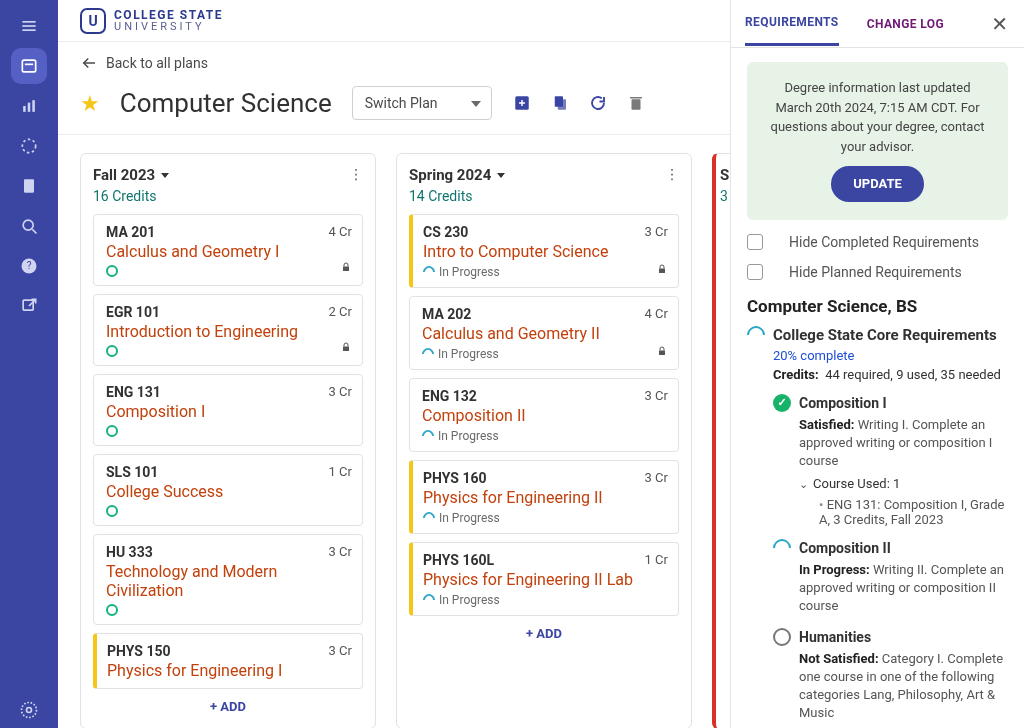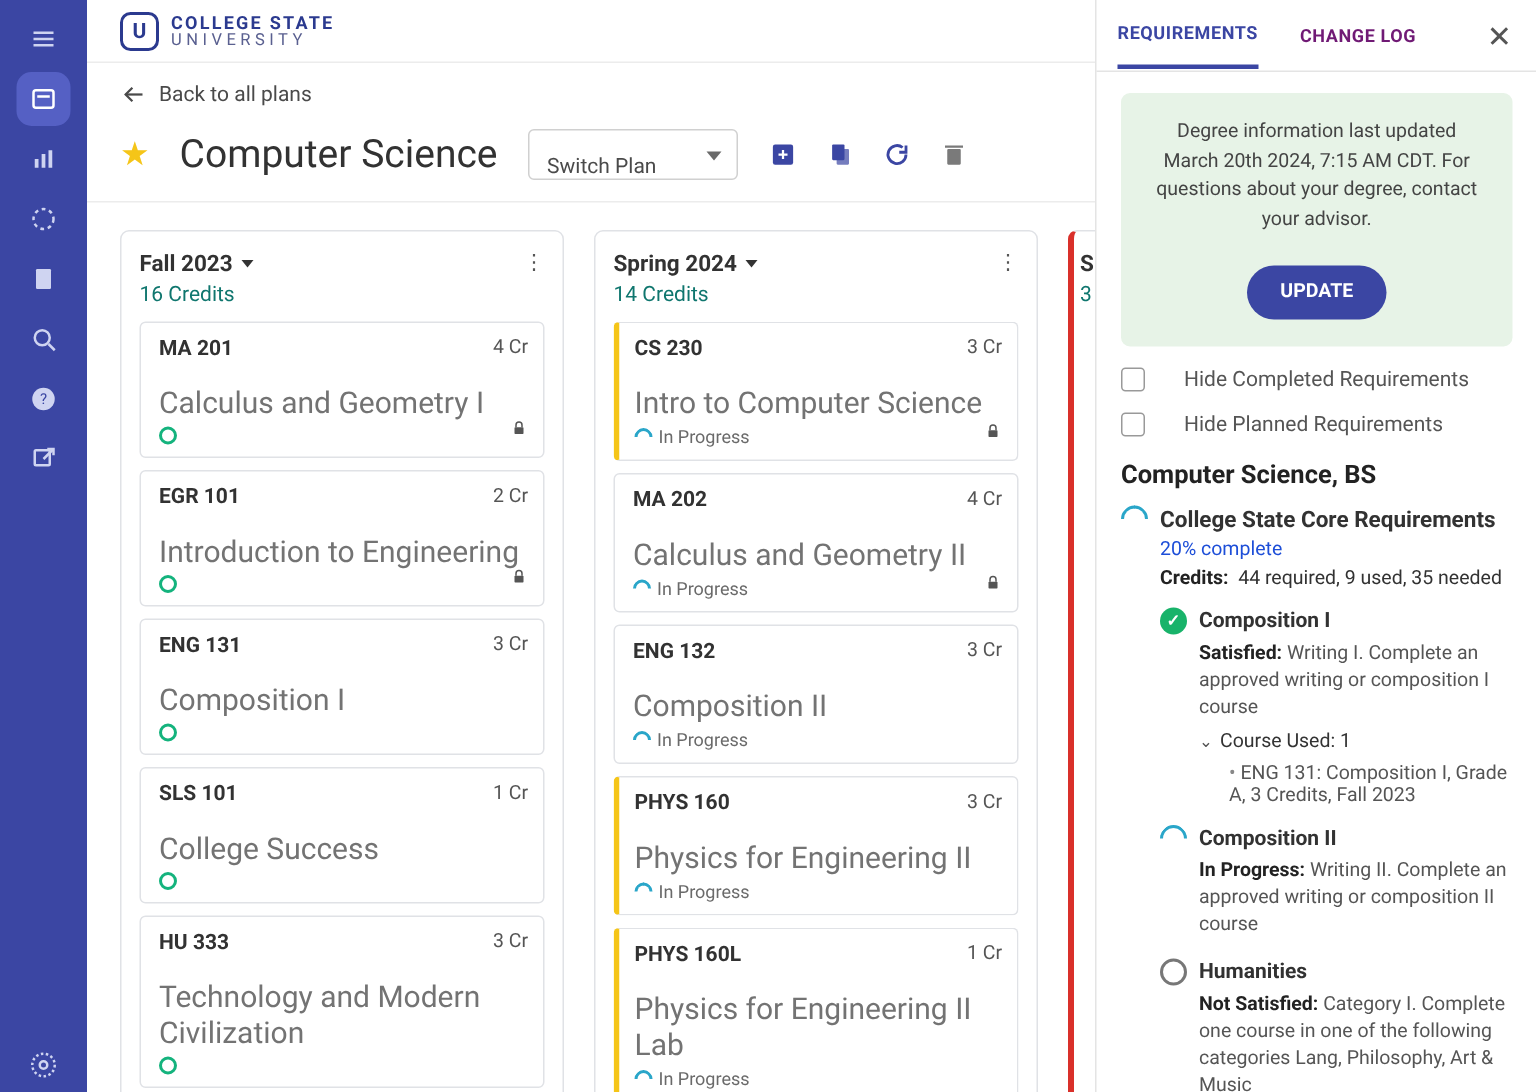--- a/index.html
+++ b/index.html
@@ -17,21 +17,21 @@
   .logo{display:flex;align-items:center;gap:8px;color:#2b3a8f;font-weight:600;}
   .logo-badge{width:26px;height:26px;border:2px solid #2b3a8f;border-radius:7px;display:flex;align-items:center;justify-content:center;font-size:14px;font-weight:700;color:#2b3a8f;}
   .logo-text{line-height:1;}
   .logo-text .l1{font-size:12px;letter-spacing:1.5px;font-weight:700;}
   .logo-text .l2{font-size:11px;letter-spacing:3px;font-weight:400;color:#5a6090;}
   .subhead{padding:12px 22px 0;}
   .back{display:flex;align-items:center;gap:8px;color:#4a4a4a;font-size:14px;cursor:pointer;margin-bottom:14px;}
   .titlebar{display:flex;align-items:center;gap:20px;padding:0 22px 14px;border-bottom:1px solid #ececec;}
   .star{color:#f5c518;font-size:22px;}
   .ptitle{font-size:26px;font-weight:400;}
-  .switch{border:1px solid #d0d0d0;border-radius:4px;height:34px;padding:0 28px 0 12px;display:flex;align-items:flex-end;font-size:14px;color:#4a4a4a;position:relative;min-width:140px;cursor:pointer;}
+  .switch{border:1px solid #d0d0d0;border-radius:4px;height:34px;padding:0 28px 0 12px;display:flex;align-items:center;font-size:14px;color:#4a4a4a;position:relative;min-width:140px;cursor:pointer;}
   .switch:after{content:"";position:absolute;right:10px;top:14px;border-left:5px solid transparent;border-right:5px solid transparent;border-top:6px solid #6a6a6a;}
   .tbtns{display:flex;gap:18px;color:#3b46a3;}
   .tbt{width:20px;height:20px;cursor:pointer;display:flex;align-items:center;justify-content:center;}
   .tbt.gray{color:#7a7a7a;}
   .infoline{height:32px;display:flex;align-items:center;justify-content:flex-end;padding:0 12px;border-bottom:1px solid #ececec;color:#6a6a6a;font-size:13px;gap:8px;}
   
   .board{flex:1;overflow:auto;padding:18px 22px;display:flex;flex-direction:column;gap:22px;}
   .row{display:flex;gap:20px;}
   .term{flex:0 0 296px;background:#fff;border:1px solid #e0e2e6;border-radius:6px;padding:12px 12px 10px;position:relative;}
   .term.smallcut{flex:0 0 24px;border-left:4px solid #d9302a;padding:12px 4px;overflow:hidden;}
@@ -39,35 +39,35 @@
   .term-title{font-weight:700;font-size:15px;display:flex;align-items:center;gap:4px;cursor:pointer;}
   .term-title .caret{border-left:4px solid transparent;border-right:4px solid transparent;border-top:5px solid #333;margin-left:2px;}
   .term-credits{color:#0f766e;font-size:14px;margin-top:4px;}
   .term-menu{margin-left:auto;cursor:pointer;color:#555;}
   .cards{margin-top:10px;display:flex;flex-direction:column;gap:8px;}
   .card{border:1px solid #e0e2e6;border-radius:4px;padding:9px 10px 8px 12px;position:relative;cursor:pointer;}
   .card.accent{border-left:4px solid #f5c518;padding-left:10px;}
   .card .row1{display:flex;}
   .card .code{font-weight:700;font-size:14px;}
   .card .cr{margin-left:auto;color:#555;font-size:13px;}
-  .card .name{font-size:20px;margin-top:16px;color:#737373;}
+  .card .name{font-size:16px;margin-top:2px;color:#c2410c;}
   .card .status{font-size:12px;color:#6a6a6a;margin-top:4px;display:flex;align-items:center;gap:4px;}
   .card .status .ring{width:12px;height:12px;border:2px solid #14b37d;border-radius:50%;}
   .card .status .half{width:12px;height:12px;border:2px solid #2aa6c9;border-radius:50%;border-right-color:transparent;border-bottom-color:transparent;transform:rotate(45deg);}
   .card .lock{position:absolute;right:10px;bottom:8px;color:#555;}
   .addbtn{color:#3b46a3;font-weight:700;font-size:13px;text-align:center;padding:10px 0 4px;cursor:pointer;}
   
   .panel{width:294px;flex:0 0 294px;border-left:1px solid #e4e4e4;display:flex;flex-direction:column;background:#fff;}
   .ptabs{display:flex;align-items:center;border-bottom:1px solid #e4e4e4;height:48px;padding:0 16px 0 14px;gap:28px;}
   .ptab{font-size:12px;font-weight:700;letter-spacing:.4px;color:#701a75;cursor:pointer;padding-bottom:14px;margin-top:14px;}
   .ptab.active{color:#3b46a3;border-bottom:3px solid #3b46a3;}
   .ptabs .close{margin-left:auto;font-size:20px;color:#555;cursor:pointer;}
   .pbody{padding:14px 16px;overflow:auto;flex:1;}
   .notice{background:#e7f3e7;border-radius:6px;padding:16px 22px 18px;text-align:center;font-size:13px;color:#444;line-height:1.5;}
-  .upd{display:inline-block;background:#3b46a3;color:#fff;border-radius:18px;padding:8px 22px;margin-top:21px;font-size:13px;font-weight:700;cursor:pointer;}
+  .upd{display:inline-block;background:#3b46a3;color:#fff;border-radius:18px;padding:8px 22px;margin-top:10px;font-size:13px;font-weight:700;cursor:pointer;}
   .checkline{display:flex;align-items:center;gap:26px;margin-top:14px;color:#555;font-size:14px;cursor:pointer;}
   .checkbox{width:16px;height:16px;border:1.5px solid #999;border-radius:3px;}
   .degname{font-size:17px;font-weight:700;margin:16px 0 10px;color:#222;}
   .reqgroup{margin-top:10px;}
   .rg-head{display:flex;align-items:center;gap:8px;}
   .badge{width:18px;height:18px;border-radius:50%;display:flex;align-items:center;justify-content:center;}
   .badge.progress{border:2px solid #2aa6c9;border-right-color:transparent;border-bottom-color:transparent;transform:rotate(45deg);}
   .badge.progress:after{content:"";}
   .badge.done{background:#18b36a;}
   .badge.done:after{content:"✓";color:#fff;font-size:11px;font-weight:700;}

